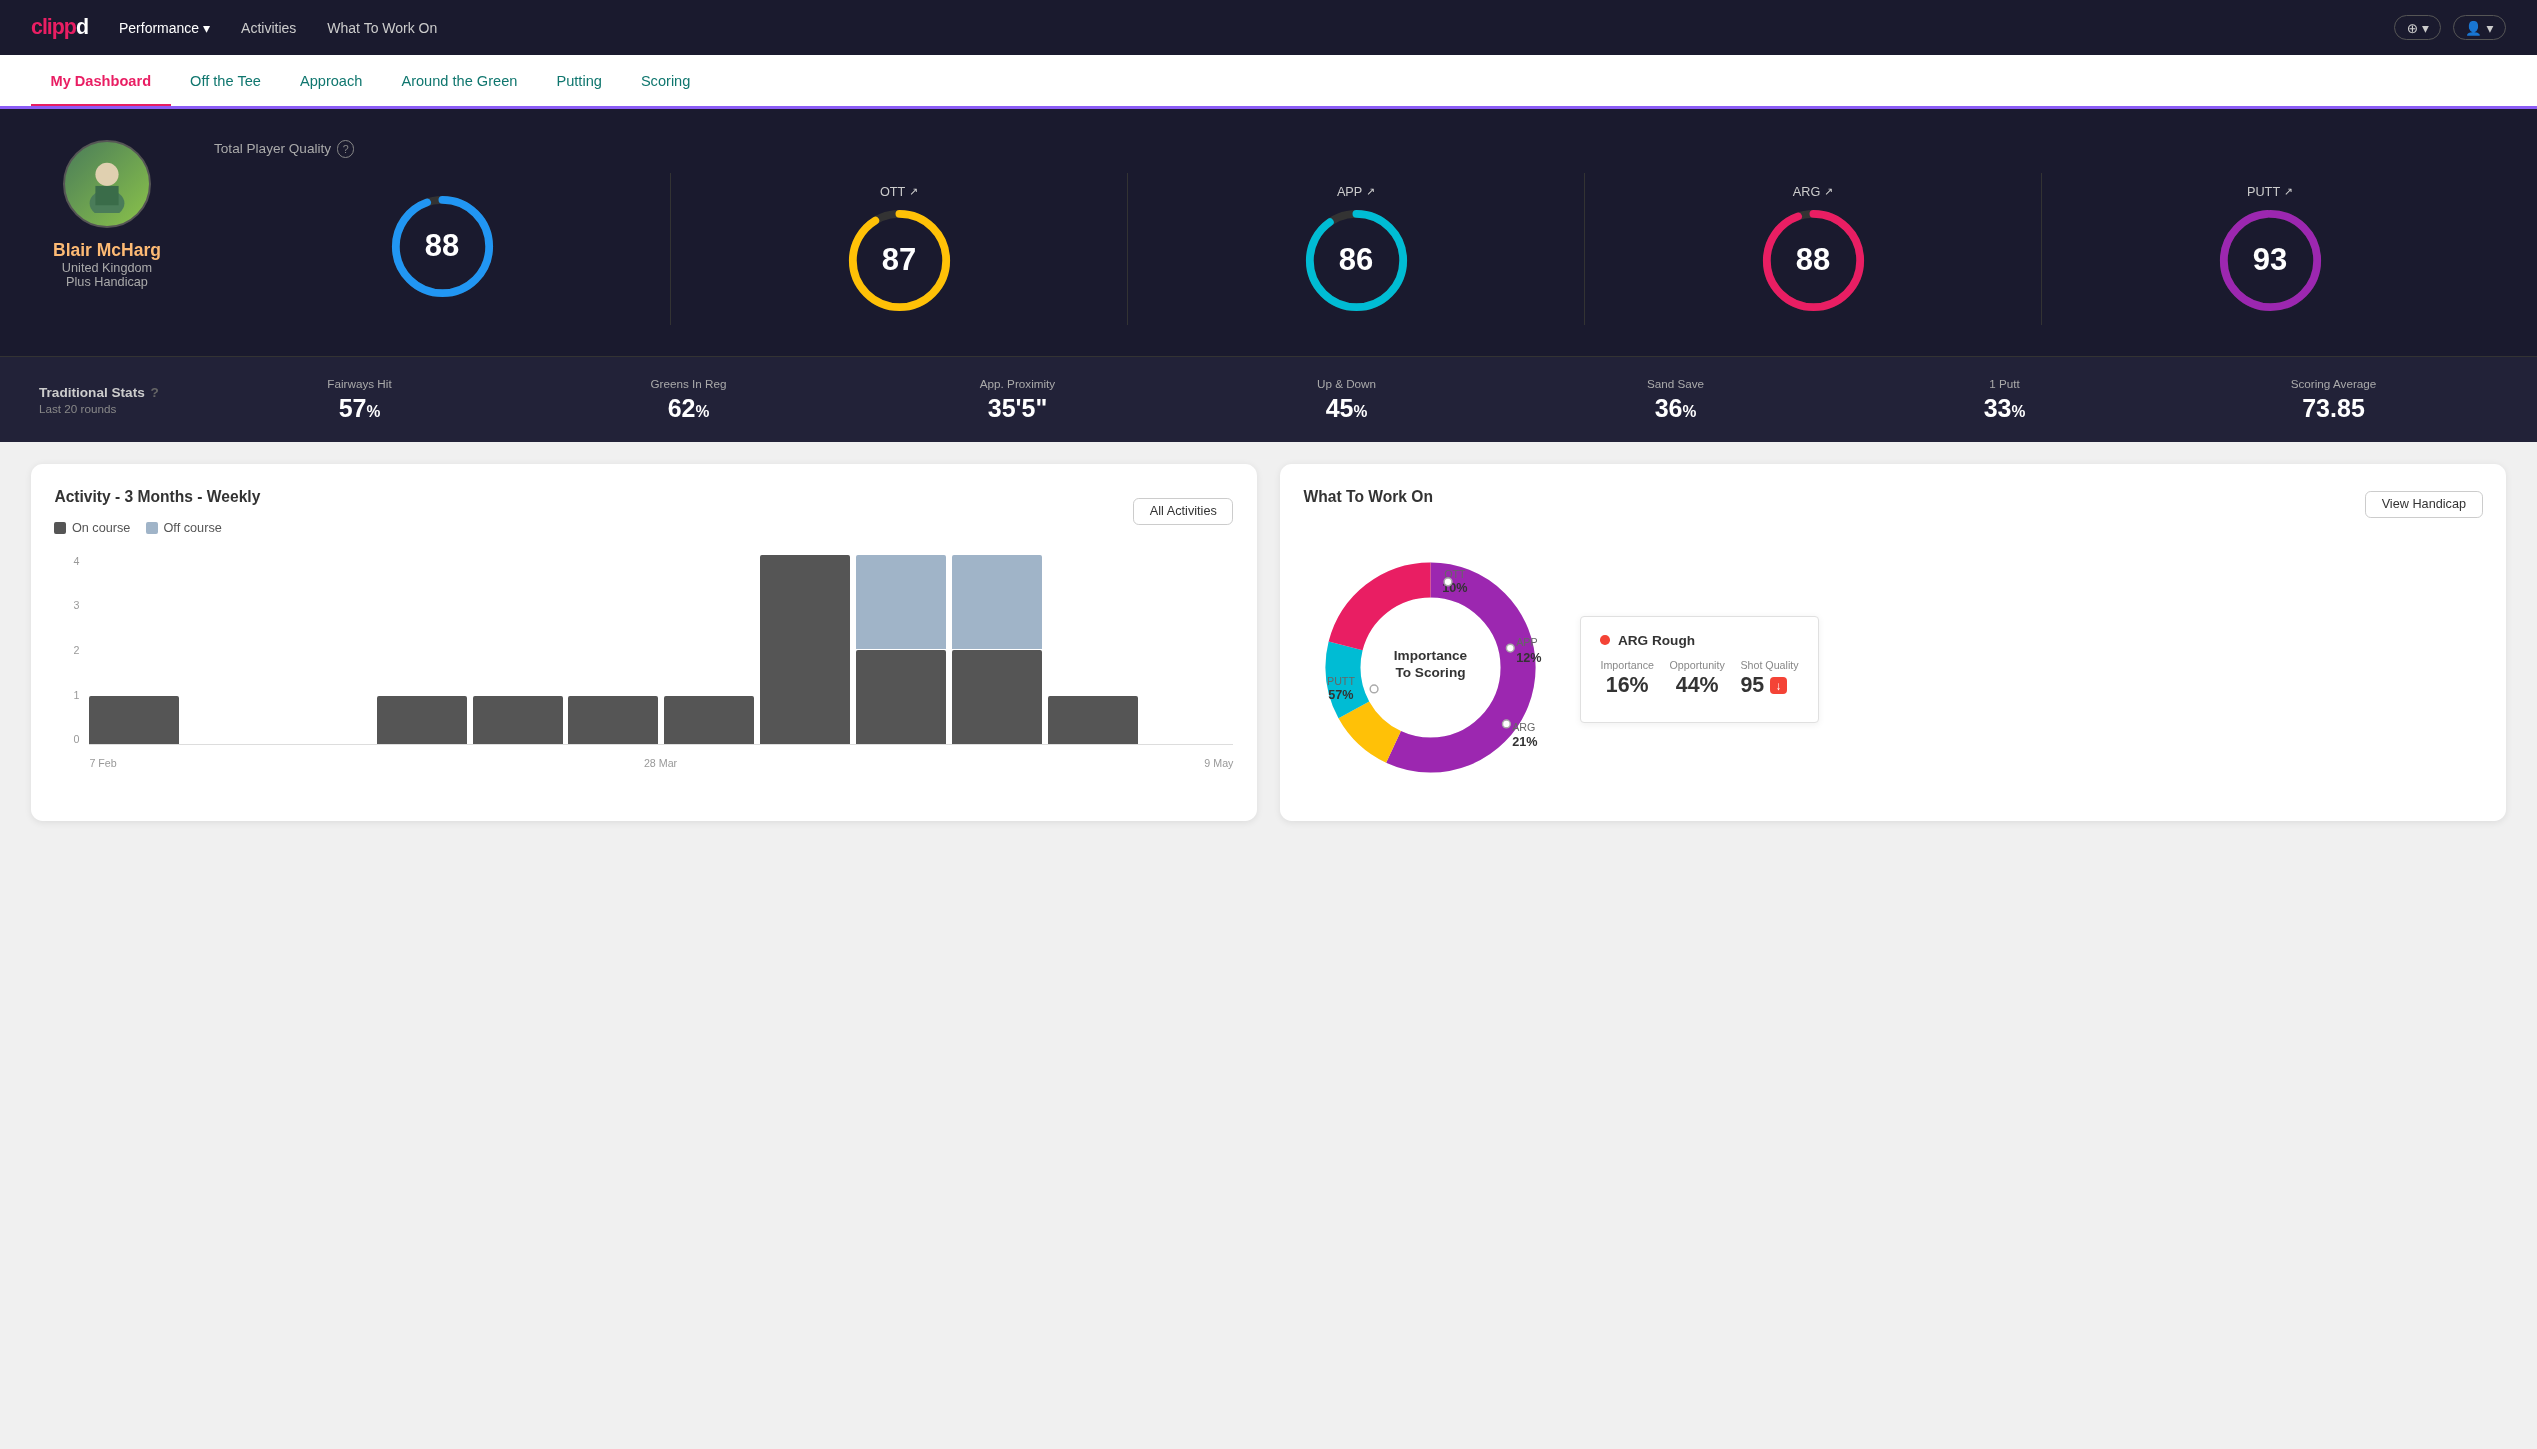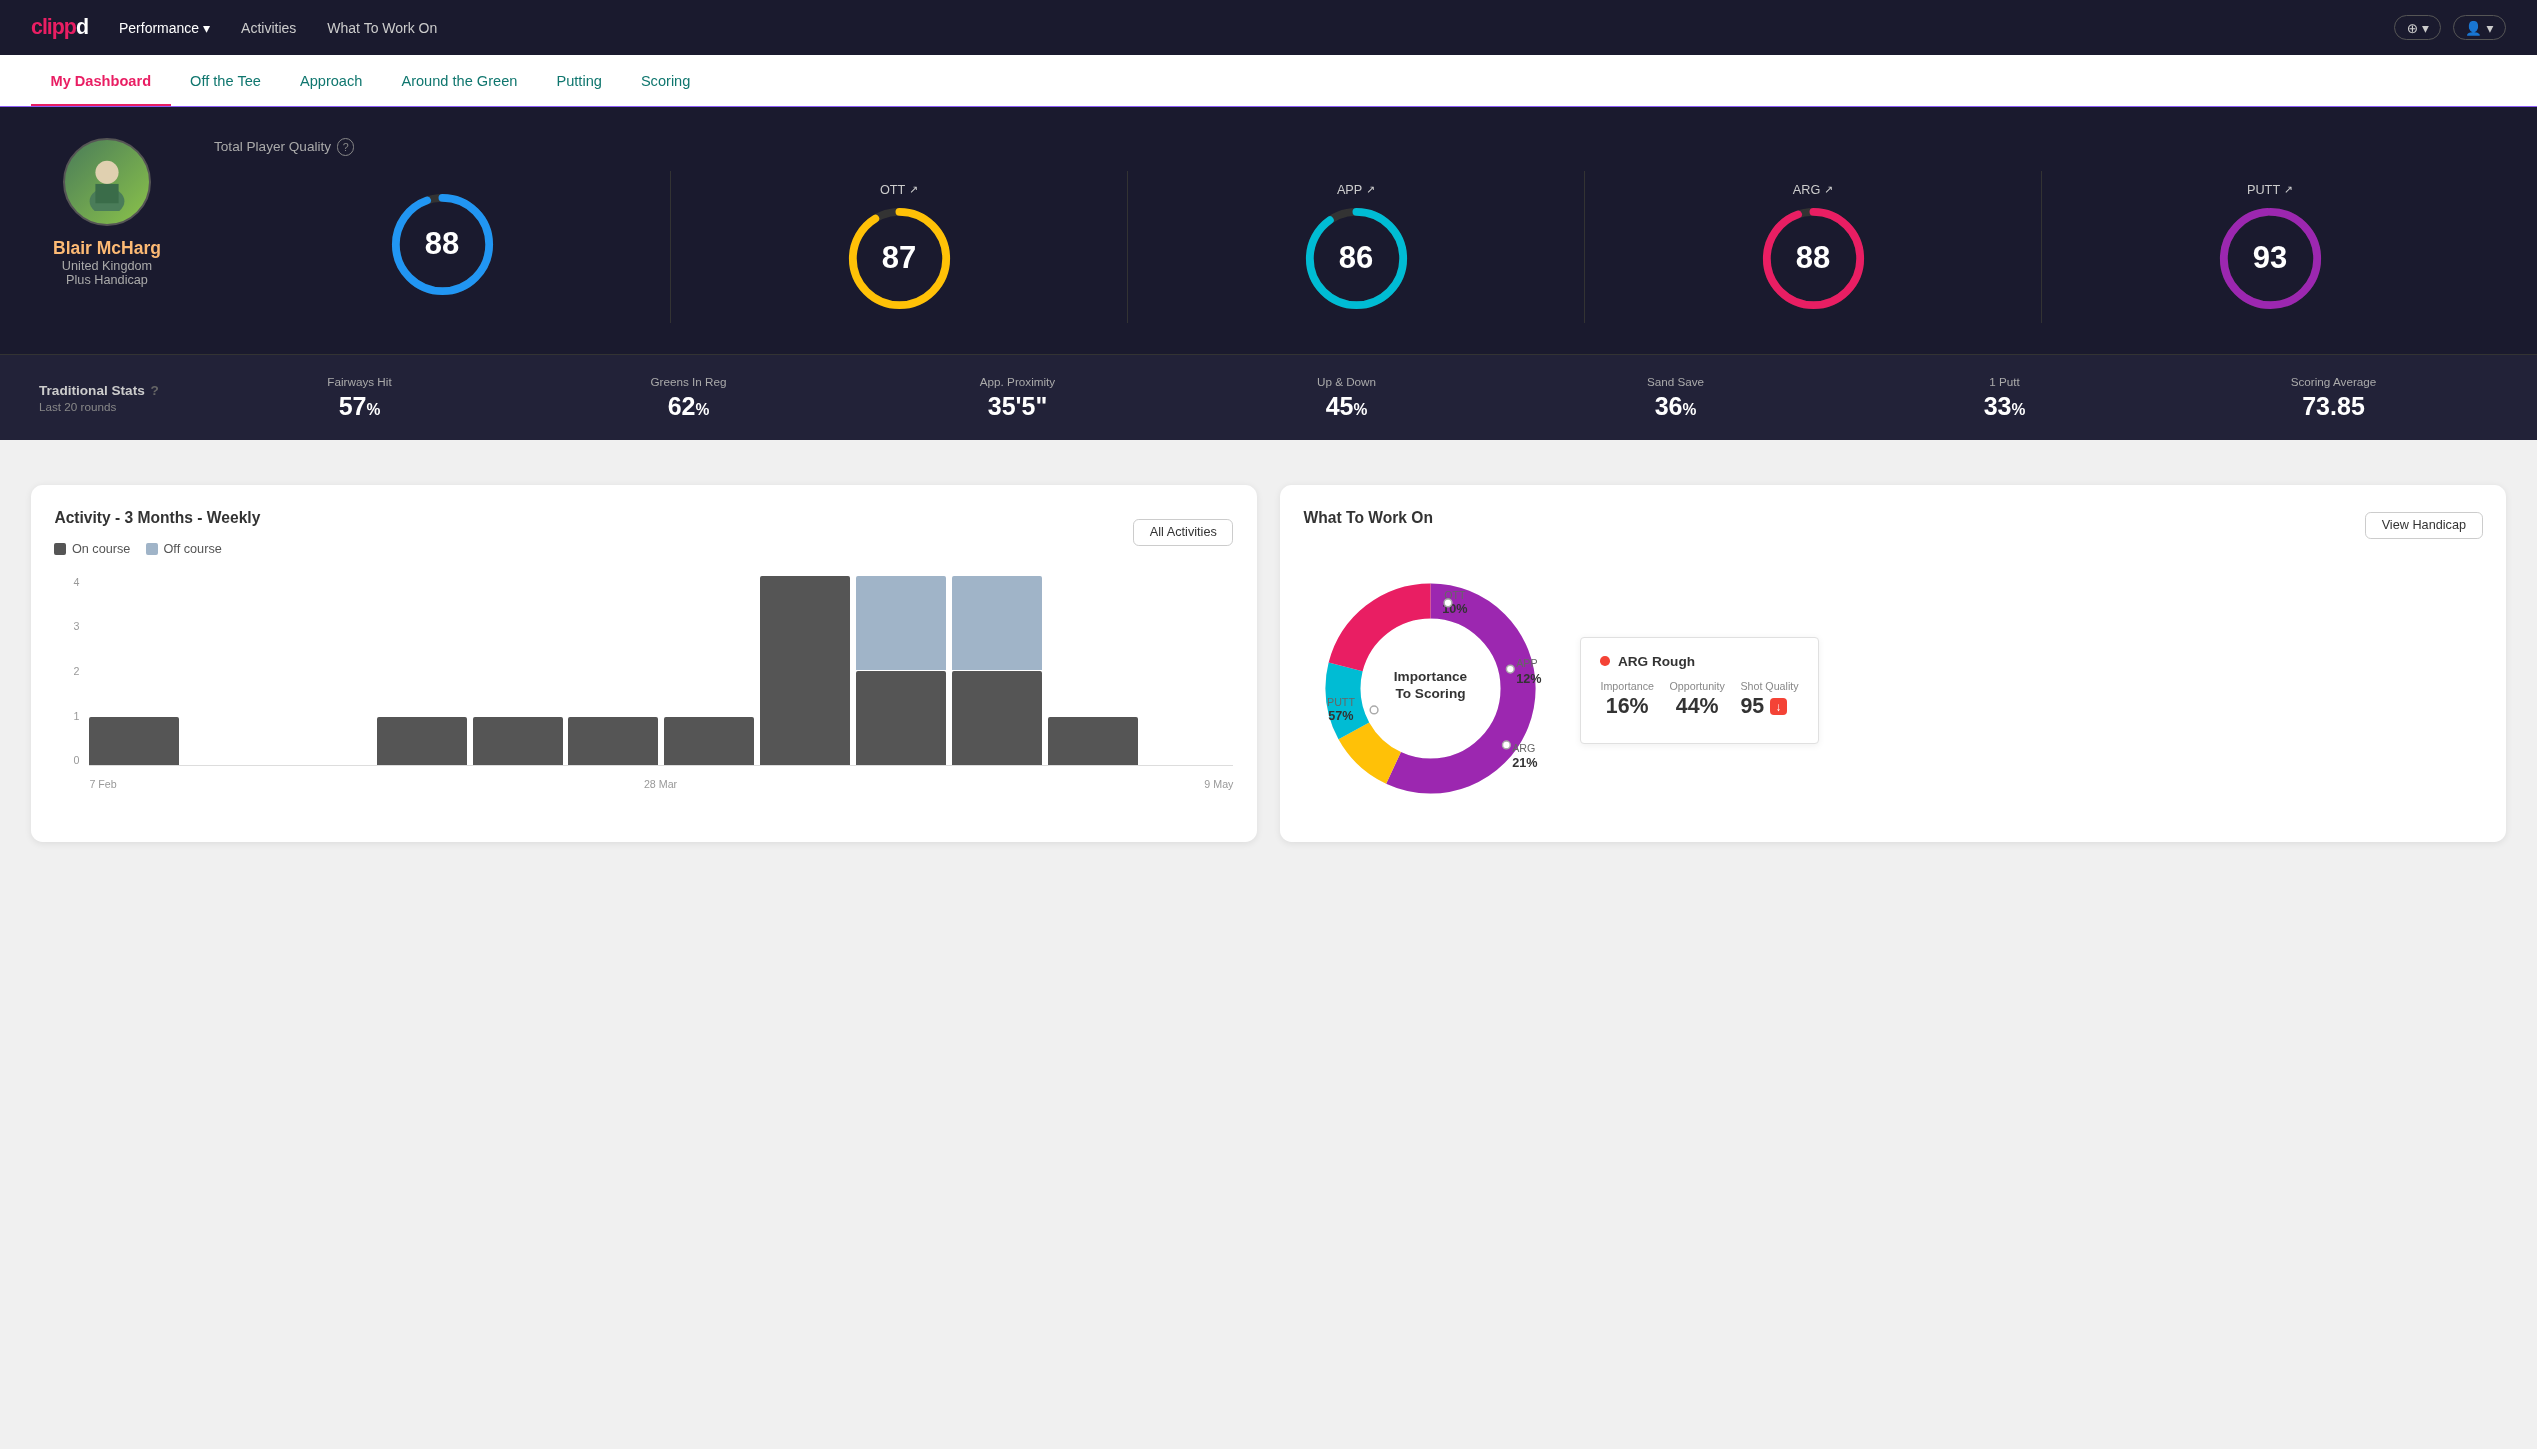--- a/index.html
+++ b/index.html
@@ -39,21 +39,21 @@
       align-items: center;
       gap: 3.9px;
     }
 
     
     .tabs-bar {
       background: #fff;
       display: flex;
       align-items: flex-start;
       padding: 0 31px;
-      border-bottom: 1px solid #8b5cf6;
+      border-bottom: 3px solid #8b5cf6;
     }
     .tab {
       color: #0f766e;
       font-size: 14.6px;
       padding: 17.5px 19.5px 15.6px;
       cursor: pointer;
       border-bottom: 2.9px solid transparent;
       text-decoration: none;
     }
     .tab.active { color: #e91e63; border-bottom-color: #e91e63; font-weight: 600; }
@@ -136,24 +136,23 @@
     .stats-label { font-size: 13.6px; color: #ccc; font-weight: 600; display: flex; align-items: center; gap: 5.8px; }
     .stats-sub { font-size: 11.7px; color: #888; margin-top: 1.9px; }
     .stat-item { flex: 1; text-align: center; }
     .stat-name { font-size: 11.7px; color: #aaa; margin-bottom: 3.9px; }
     .stat-value { font-size: 25px; font-weight: 700; color: #fff; }
     .stat-pct { font-size: 15.6px; }
 
     
     .bottom-section {
       background: #f0f0f0;
-      padding: 14px 31px;
+      padding: 22px 31px;
       display: flex;
       gap: 23.4px;
-      margin-top: 31px;
     }
     .card {
       background: #fff;
       border-radius: 11.7px;
       padding: 23.4px;
       box-shadow: 0 1.9px 7.8px rgba(0,0,0,0.08);
     }
     .card-left { flex: 1; }
     .card-right { flex: 1; }
 

